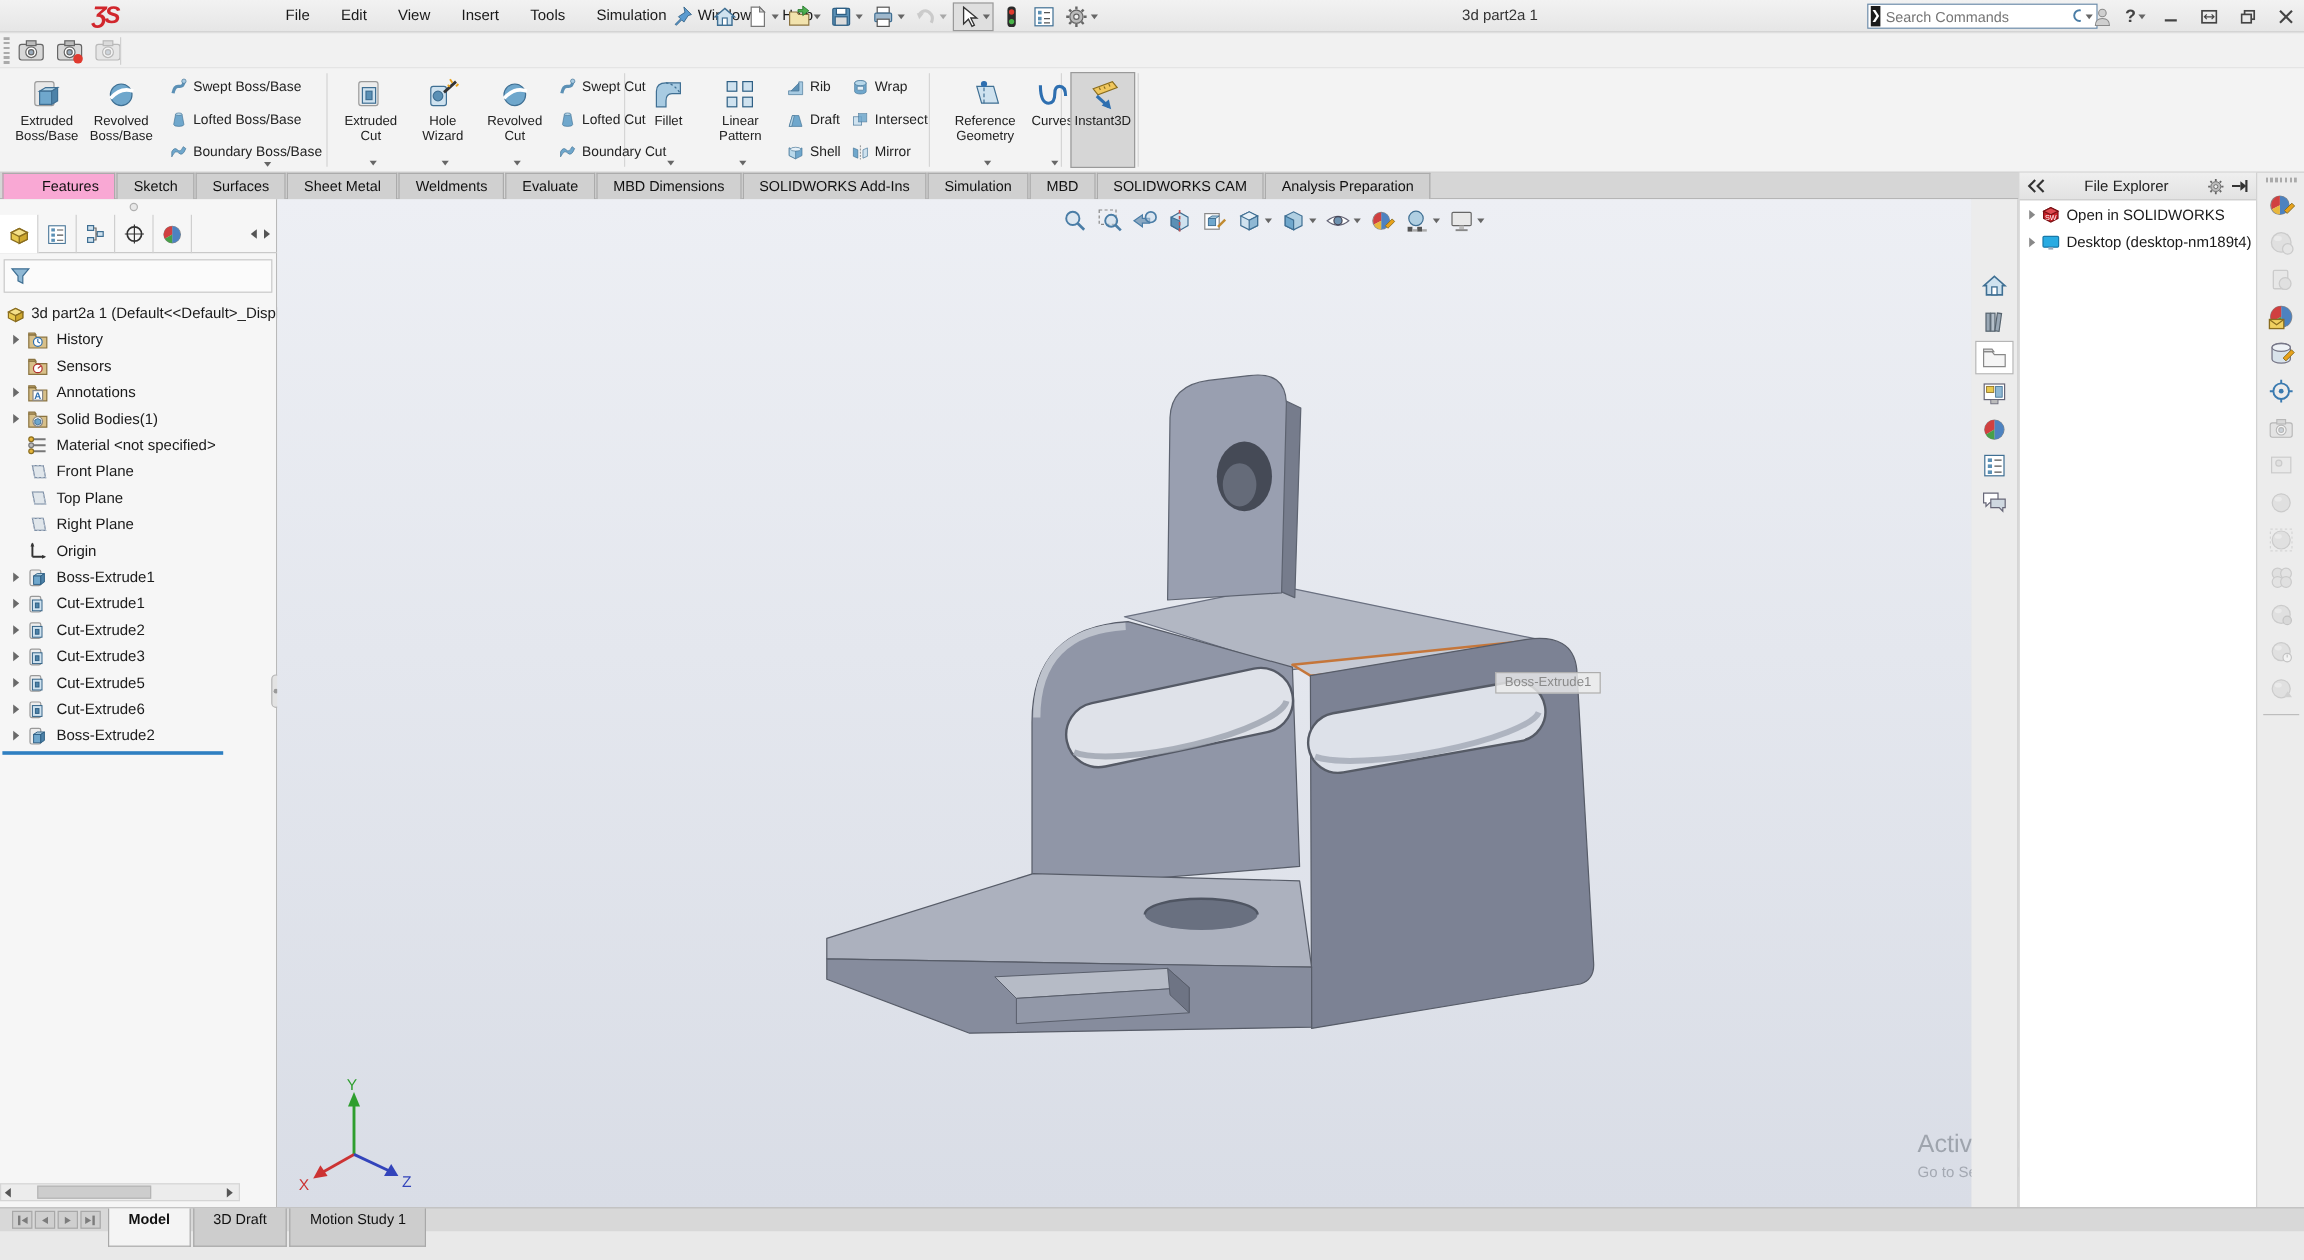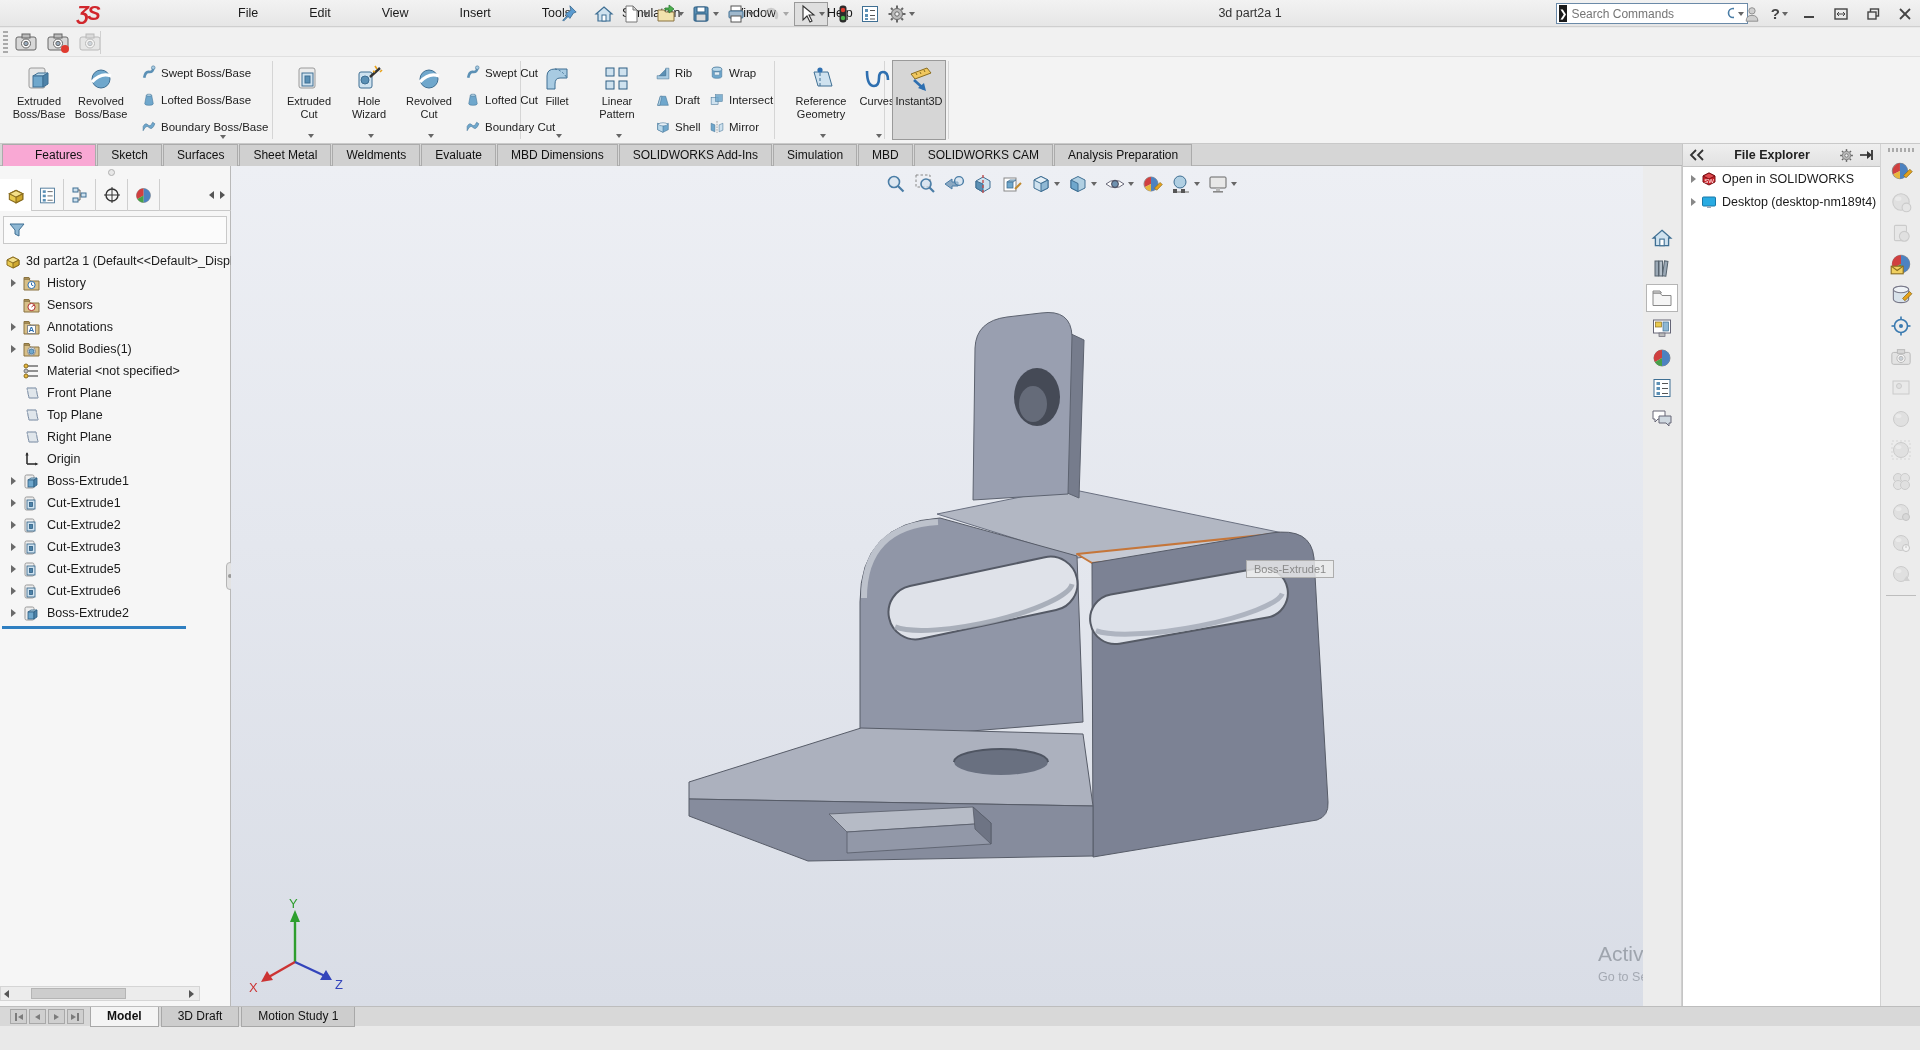--- a/index.html
+++ b/index.html
@@ -8,21 +8,21 @@
   .app { position:relative; width:1920px; height:1050px; }
   .abs { position:absolute; }
 
   
   .titlebar { position:absolute; left:0; top:0; width:1920px; height:27px;
     background:linear-gradient(#f2f2f2,#e6e6e6); border-bottom:1px solid #cfcfcf; }
   .logo { position:absolute; left:14px; top:2px; display:flex; align-items:center; gap:4px;flex-direction:column; }
   .logo-glyph { color:#d1262c; font-size:20px; font-weight:700; font-style:italic; letter-spacing:-2px; }
   .brand { font-size:15px; letter-spacing:.5px; color:#d1262c; }
   .brand b { font-weight:700; } .brand span { font-weight:400; opacity:.9;margin-left:40px; }
-  .menubar { position:absolute; left:225px; top:0; height:27px; display:flex; align-items:center;gap:25px; }
+  .menubar { position:absolute; left:225px; top:0; height:27px; display:flex; align-items:center; }
   .menu-item { padding:0 13px; height:27px; line-height:27px; font-size:12.5px; color:#1a1a1a; cursor:default; }
   .pin { left:560px; top:4px; }
   .qtools { position:absolute; left:592px; top:1px; height:25px; display:flex; align-items:center; gap:3px; }
   .qbtn { display:flex; align-items:center; height:24px; padding:0 2px; }
   .qbtn.pressed { border:1px solid #9a9a9a; background:#dfdfdf; }
   .caret { width:0; height:0; border-left:3.5px solid transparent; border-right:3.5px solid transparent; border-top:4px solid #666; margin-left:2px; }
   .doc-title { position:absolute; left:1160px; top:6px; width:180px; text-align:center; font-size:12.5px; color:#333; }
   .searchbox { position:absolute; left:1556px; top:3px; width:192px; height:21px; background:#fff;
     border:1px solid #6b8aa8; display:flex; align-items:center; }
   .search-sq { width:17px; height:17px; background:#1a1a1a; color:#fff; font-size:10px; line-height:17px;
@@ -94,36 +94,36 @@
   .watermark { position:absolute; left:1598px; top:942px; color:rgba(110,116,126,.55); pointer-events:none; }
   .wm1 { font-size:21px; } .wm2 { font-size:12.5px; margin-top:4px; color:rgba(110,116,126,.5); }
 
   
   .tp-strip { position:absolute; left:1643px; top:166px; width:39px; height:840px; background:#ececec; border-right:1px solid #cfcfcf; }
   .tp-tab { width:32px; height:28px; margin:2px auto; display:flex; align-items:center; justify-content:center; border:1px solid transparent; }
   .tp-tab.active { background:#fff; border-color:#b5b5b5; }
   .fe-panel { position:absolute; left:1682px; top:144px; width:198px; height:862px; background:#fff; border-left:1px solid #c5c5c5; }
   .fe-head { height:23px; background:linear-gradient(#efefef,#e2e2e2); border-bottom:1px solid #c5c5c5;
     display:flex; align-items:center; padding:0 6px; }
-  .fe-title { flex:1; text-align:center; font-weight:700; font-size:12.5px; color:#222; }
+  .fe-title { flex:1; text-align:center; font-weight:400; font-size:12.5px; color:#222; }
   .fe-item { height:23px; display:flex; align-items:center; gap:5px; padding-left:8px; font-size:12.5px; color:#1a1a1a; }
   .rt-strip { position:absolute; left:1880px; top:144px; width:40px; height:862px; background:#ececec; border-left:1px solid #d2d2d2; }
   .rt-grip { width:26px; height:4px; margin:4px auto 6px; background:repeating-linear-gradient(90deg,#aaa 0 2px, transparent 2px 4px); }
   .rt-btn { width:26px; height:26px; margin:5px auto; display:flex; align-items:center; justify-content:center; }
   .rt-sep { width:30px; height:1px; background:#bdbdbd; margin:8px auto; }
   .dim { opacity:.4; }
 
   
   .bottombar { position:absolute; left:0; top:1006px; width:1920px; height:20px; background:#d8d8d8; border-top:1px solid #bdbdbd; }
   .bnav { position:absolute; left:10px; top:2px; display:flex; gap:2px; }
   .bnav span { width:17px; height:15px; background:#cfcfcf; border:1px solid #a8a8a8; display:flex; align-items:center; justify-content:center; }
   .btri-l { width:0;height:0;border-top:3.5px solid transparent;border-bottom:3.5px solid transparent;border-right:5px solid #7c7c7c; }
   .btri-r { width:0;height:0;border-top:3.5px solid transparent;border-bottom:3.5px solid transparent;border-left:5px solid #7c7c7c; }
   .bbar { width:2px; height:8px; background:#7c7c7c; margin:0 1px; }
-  .btabs { position:absolute; left:90px; top:0; height:20px; display:flex; }
+  .btabs { position:absolute; left:90px; top:0; height:32px; display:flex; }
   .btab { padding:0 16px; line-height:19px; font-size:12px; background:#cdcdcd; border:1px solid #a8a8a8; border-top:none; margin-right:2px; color:#111; }
   .btab.active { background:#f4f4f4; font-weight:700; }
   .statusbar { position:absolute; left:0; top:1026px; width:1920px; height:24px; background:#f0f0f0; border-top:1px solid #cdcdcd; font-size:12px; color:#333; }
   .st-left { position:absolute; left:6px; top:5px; }
   .st-div { position:absolute; top:3px; width:1px; height:17px; background:#cdcdcd; }
   .st-mode { position:absolute; left:1655px; top:5px; }
   .st-units { position:absolute; left:1800px; top:5px; }
   .st-caret { position:absolute; left:1868px; top:10px; width:0; height:0; border-left:4px solid transparent; border-right:4px solid transparent; border-bottom:5px solid #555; }
 </style>
 </head>

